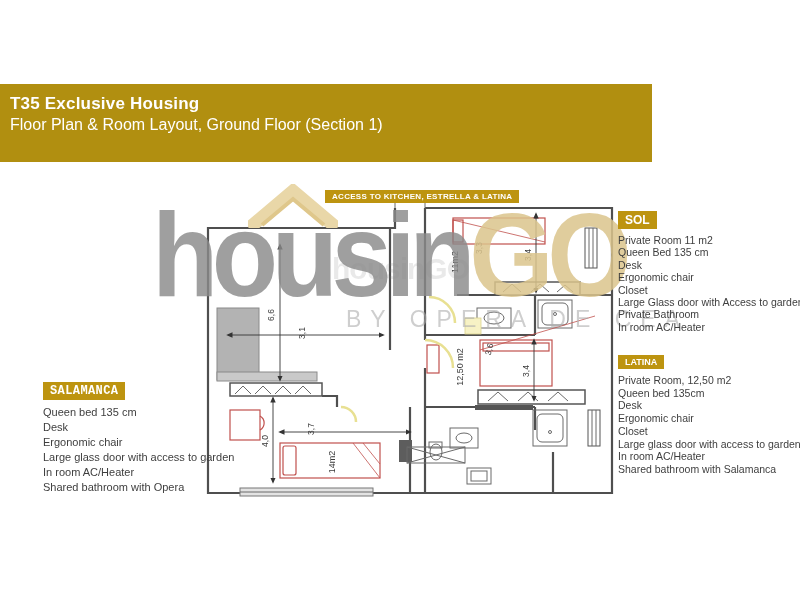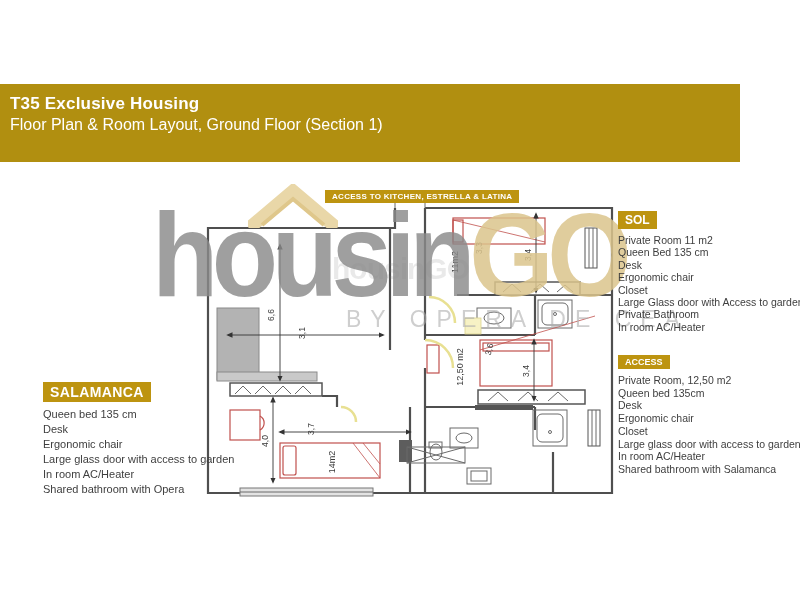--- a/index.html
+++ b/index.html
@@ -1,20 +1,20 @@
 <!DOCTYPE html>
 <html><head>
 <meta charset="utf-8">
 <style>
   html,body{margin:0;padding:0;background:#ffffff;}
   #stage{position:relative;width:800px;height:600px;background:#ffffff;overflow:hidden;
          font-family:"Liberation Sans",sans-serif;}
 
   
-  .band{position:absolute;left:0;top:84px;width:740px;height:78px;background:#B18F10;color:#fff;}
+  .band{position:absolute;left:0;top:84px;width:652px;height:78px;background:#B18F10;color:#fff;}
   .band .t1{position:absolute;left:10px;top:10px;font-size:17px;font-weight:bold;letter-spacing:.2px;}
   .band .t2{position:absolute;left:10px;top:32px;font-size:16px;font-weight:400;}
 
   
   .wm{position:absolute;left:152px;top:196px;z-index:3;pointer-events:none;}
   .wm-text{font-size:118px;font-weight:bold;line-height:1;letter-spacing:-7px;
            transform:scaleX(.92);transform-origin:left top;white-space:nowrap;}
   .wm-main{color:rgba(138,138,138,.82);}
   .wm-accent{color:rgba(219,196,140,.85);}
   .wm-roof{position:absolute;left:96px;top:-12px;}
@@ -33,21 +33,21 @@
   .roomblock .features{margin-top:5px;}
   .roomblock .fline{white-space:nowrap;}
   #block-sol{left:618px;top:211px;font-size:10.5px;}
   #block-sol .fline{line-height:12.4px;}
   #block-sol .goldbadge{font-size:12px;}
   #block-opera{left:618px;top:355px;font-size:10.5px;}
   #block-opera .fline{line-height:12.7px;}
   #block-opera .goldbadge{font-size:9px;}
   #block-salamanca{left:43px;top:382px;font-size:11px;}
   #block-salamanca .fline{line-height:15px;}
-  #block-salamanca .goldbadge{font-size:14px;letter-spacing:.4px;}
+  #block-salamanca .goldbadge{font-size:12px;letter-spacing:.4px;font-family:Liberation Mono, monospace;}
 
   
   .plan{position:absolute;left:195px;top:200px;width:420px;height:300px;z-index:1;}
   .plan svg{display:block;}
   .wall{fill:none;stroke:#4F4F4F;stroke-width:2.2;stroke-linejoin:miter;}
   .thin{fill:none;stroke:#6a6a6a;stroke-width:1;}
   .red{fill:none;stroke:#C0504D;stroke-width:1.2;}
   .redthin{fill:none;stroke:#C0504D;stroke-width:.8;}
   .gray{fill:#b3b3b3;stroke:#8a8a8a;stroke-width:1;}
   .dimline{stroke:#333;stroke-width:.9;}
@@ -222,21 +222,21 @@
       <div class="fline">Desk</div>
       <div class="fline">Ergonomic chair</div>
       <div class="fline">Closet</div>
       <div class="fline">Large Glass door with Access to garden</div>
       <div class="fline">Private Bathroom</div>
       <div class="fline">In room AC/Heater</div>
     </div>
   </div>
 
   <div class="roomblock" id="block-opera">
-    <span class="goldbadge">ACCESS</span>
+    <span class="goldbadge">LATINA</span>
     <div class="features">
       <div class="fline">Private Room, 12,50 m2</div>
       <div class="fline">Queen bed 135cm</div>
       <div class="fline">Desk</div>
       <div class="fline">Ergonomic chair</div>
       <div class="fline">Closet</div>
       <div class="fline">Large glass door with access to garden,</div>
       <div class="fline">In room AC/Heater</div>
       <div class="fline">Shared bathroom with Salamanca</div>
     </div>

